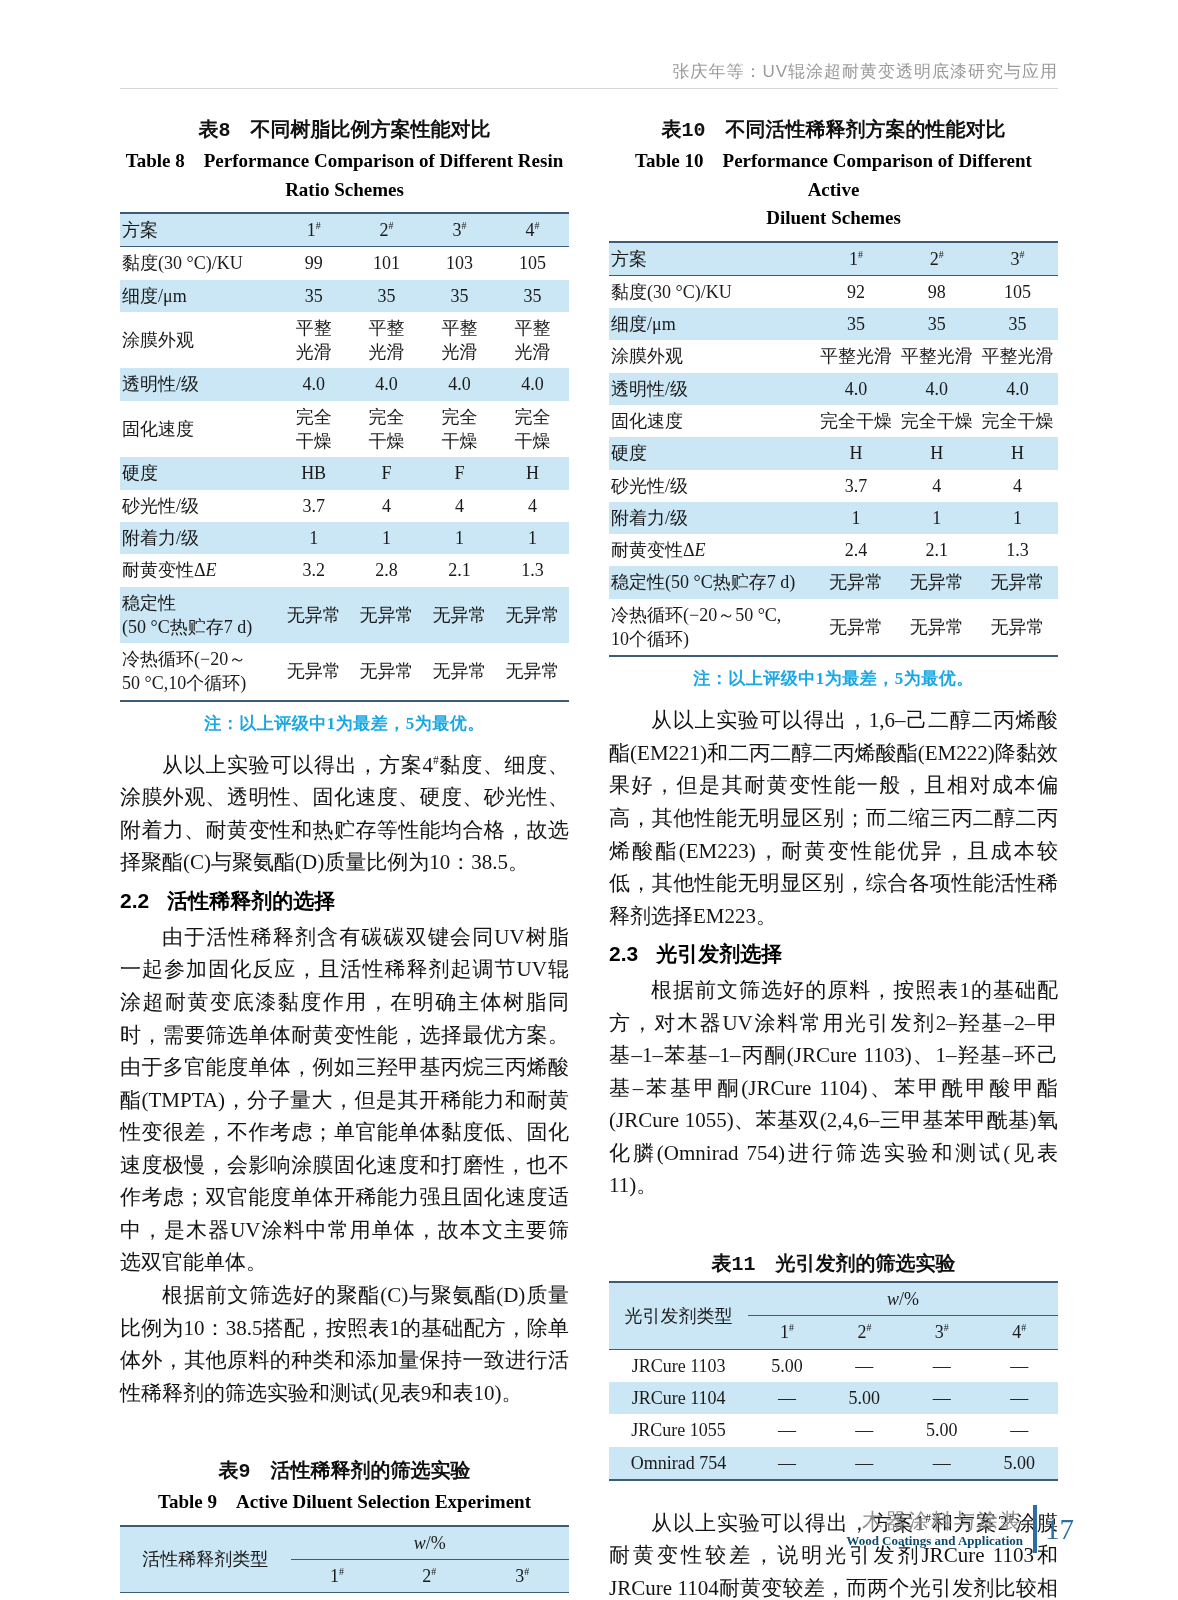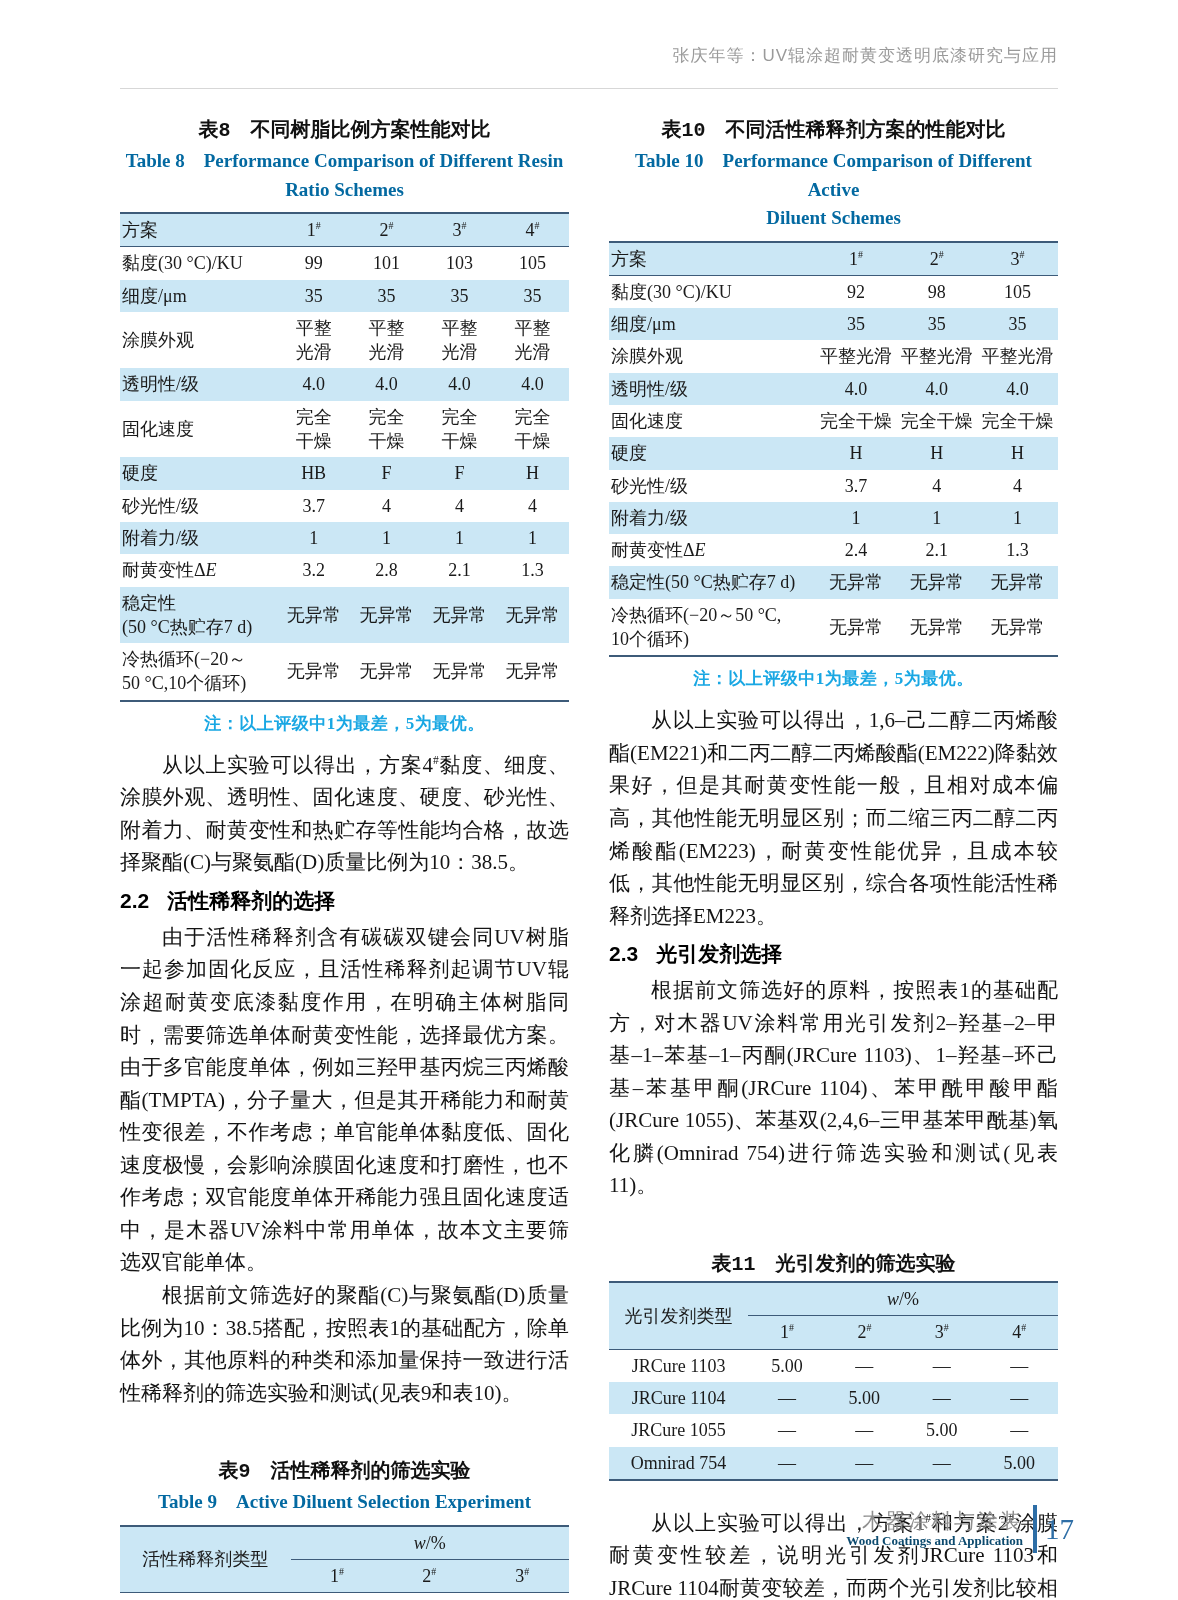--- a/index.html
+++ b/index.html
@@ -4,41 +4,41 @@
 <style>
   html,body{margin:0;padding:0;}
   body{
     width:1178px;height:1600px;position:relative;overflow:hidden;
     background:#ffffff;
     font-family:"Liberation Serif","DejaVu Serif",serif;
     color:#141414;
   }
   
   .page-head{
-    position:absolute;left:120px;top:44px;width:938px;
+    position:absolute;left:120px;top:60px;width:938px;
     text-align:right;font-family:"Liberation Sans","DejaVu Sans",sans-serif;
     font-size:17px;color:#9a9a9a;letter-spacing:1px;
   }
   .head-rule{
     position:absolute;left:120px;top:88px;width:938px;height:0;
     border-top:1px solid #d7d7d7;
   }
   
   .col{position:absolute;top:112px;width:449px;}
   .col-left{left:120px;}
   .col-right{left:609px;}
   
   .cap-zh{
     font-family:Liberation Mono, monospace;
     font-weight:bold;font-size:20px;text-align:center;
     margin:14px 0 4px;color:#111;
   }
   .cap-en{
     font-weight:bold;font-size:19px;text-align:center;line-height:1.5;
-    margin:0 0 8px;color:#0369a1;
+    margin:0 0 8px;color:#000000;
   }
   
   table.ptable{
     width:100%;border-collapse:collapse;table-layout:fixed;
     border-top:2.5px solid #3d5b79;border-bottom:2.5px solid #3d5b79;
     font-size:18px;color:#1a1a1a;
   }
   table.ptable td{
     padding:4px 2px;text-align:center;vertical-align:middle;line-height:1.35;
     overflow:visible;

